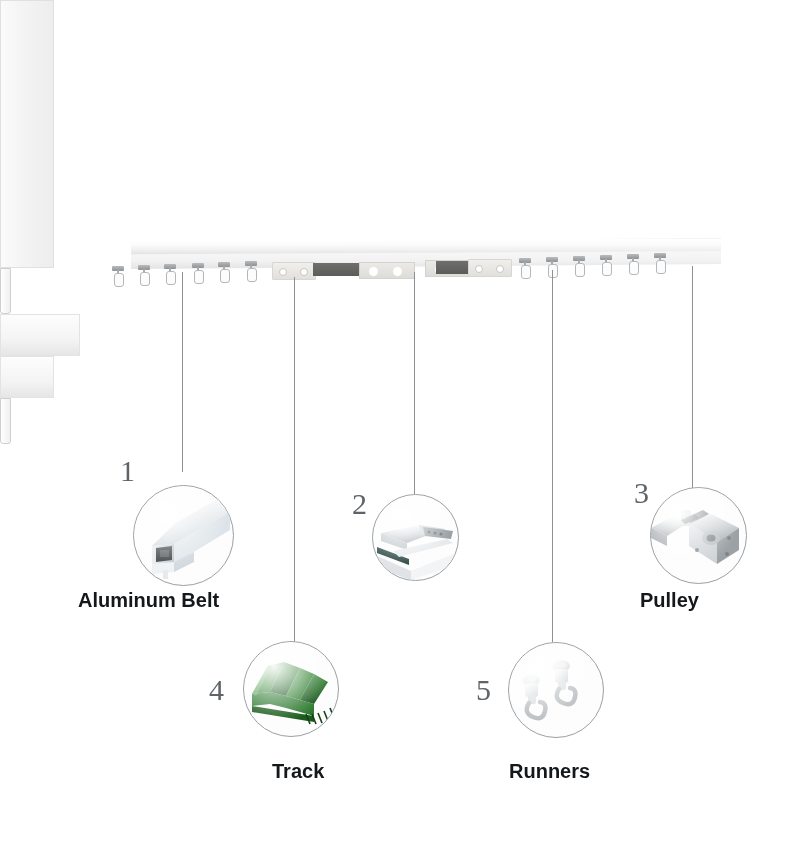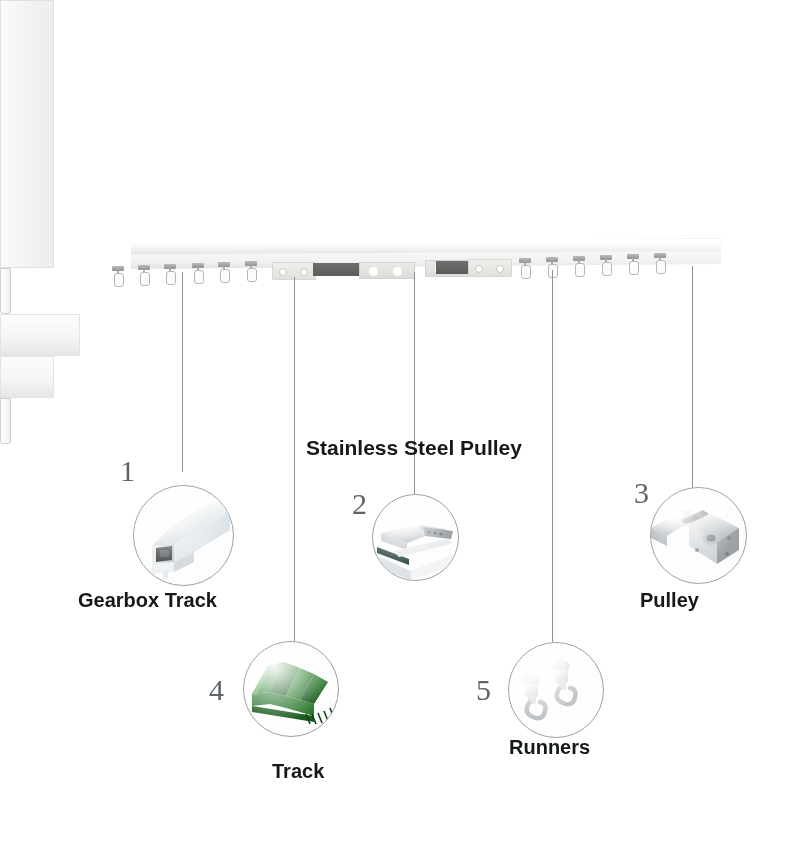--- a/index.html
+++ b/index.html
@@ -201,23 +201,22 @@
         <polygon points="40,58 96,26 96,44 40,78" fill="#dde4e9"></polygon>
         <polygon points="22,62 38,60 38,74 22,76" fill="#2b3034"></polygon>
         <rect x="26" y="64" width="9" height="7" fill="#4a5055"></rect>
         <polygon points="18,78 40,76 40,86 18,88" fill="#eef2f5"></polygon>
         <polygon points="40,76 60,66 60,76 40,86" fill="#cfd7dd"></polygon>
         <rect x="29" y="84" width="5" height="9" fill="#e6eaee"></rect>
       </svg>
     </div>
     <span class="sheen"></span>
   </div>
-  <div class="label std" style="left:78px;top:589px;">Gearbox Track</div>
-
-  <div class="label big" style="left:306px;top:436px;">Stainless Steel Pulley</div>
+  <div class="label std" style="left:78px;top:589px;">Aluminum Belt</div>
+
   <div class="num" style="left:352px;top:489px;">2</div>
   <div class="callout" style="left:372px;top:494px;width:85px;height:85px;">
     <div class="inner">
       <svg viewBox="0 0 85 85" width="85" height="85">
         <defs>
           <linearGradient id="stlA" x1="0" y1="0" x2="0" y2="1">
             <stop offset="0" stop-color="#f4f6f7"></stop>
               <stop offset="1" stop-color="#9ba3a8"></stop>
           </linearGradient>
         </defs>
@@ -328,15 +327,15 @@
           <ellipse cx="8" cy="7" rx="9" ry="6" fill="url(#rnA)"></ellipse>
           <ellipse cx="8" cy="6" rx="5" ry="3.2" fill="#e9ecee"></ellipse>
           <rect x="2" y="10" width="13" height="14" rx="3" fill="url(#rnA)"></rect>
           <rect x="5" y="22" width="8" height="9" rx="2" fill="#d7dbdd"></rect>
           <path d="M6 30 q-6 10 4 14 q10 4 12 -6 q2 -8 -5 -9" fill="none" stroke="#b6babd" stroke-width="4.5" stroke-linecap="round"></path>
         </g>
       </svg>
     </div>
     <span class="sheen"></span>
   </div>
-  <div class="label std" style="left:509px;top:736px;">Runners</div>
+  <div class="label std" style="left:509px;top:760px;">Runners</div>
 
 </div>
 
 </body></html>

